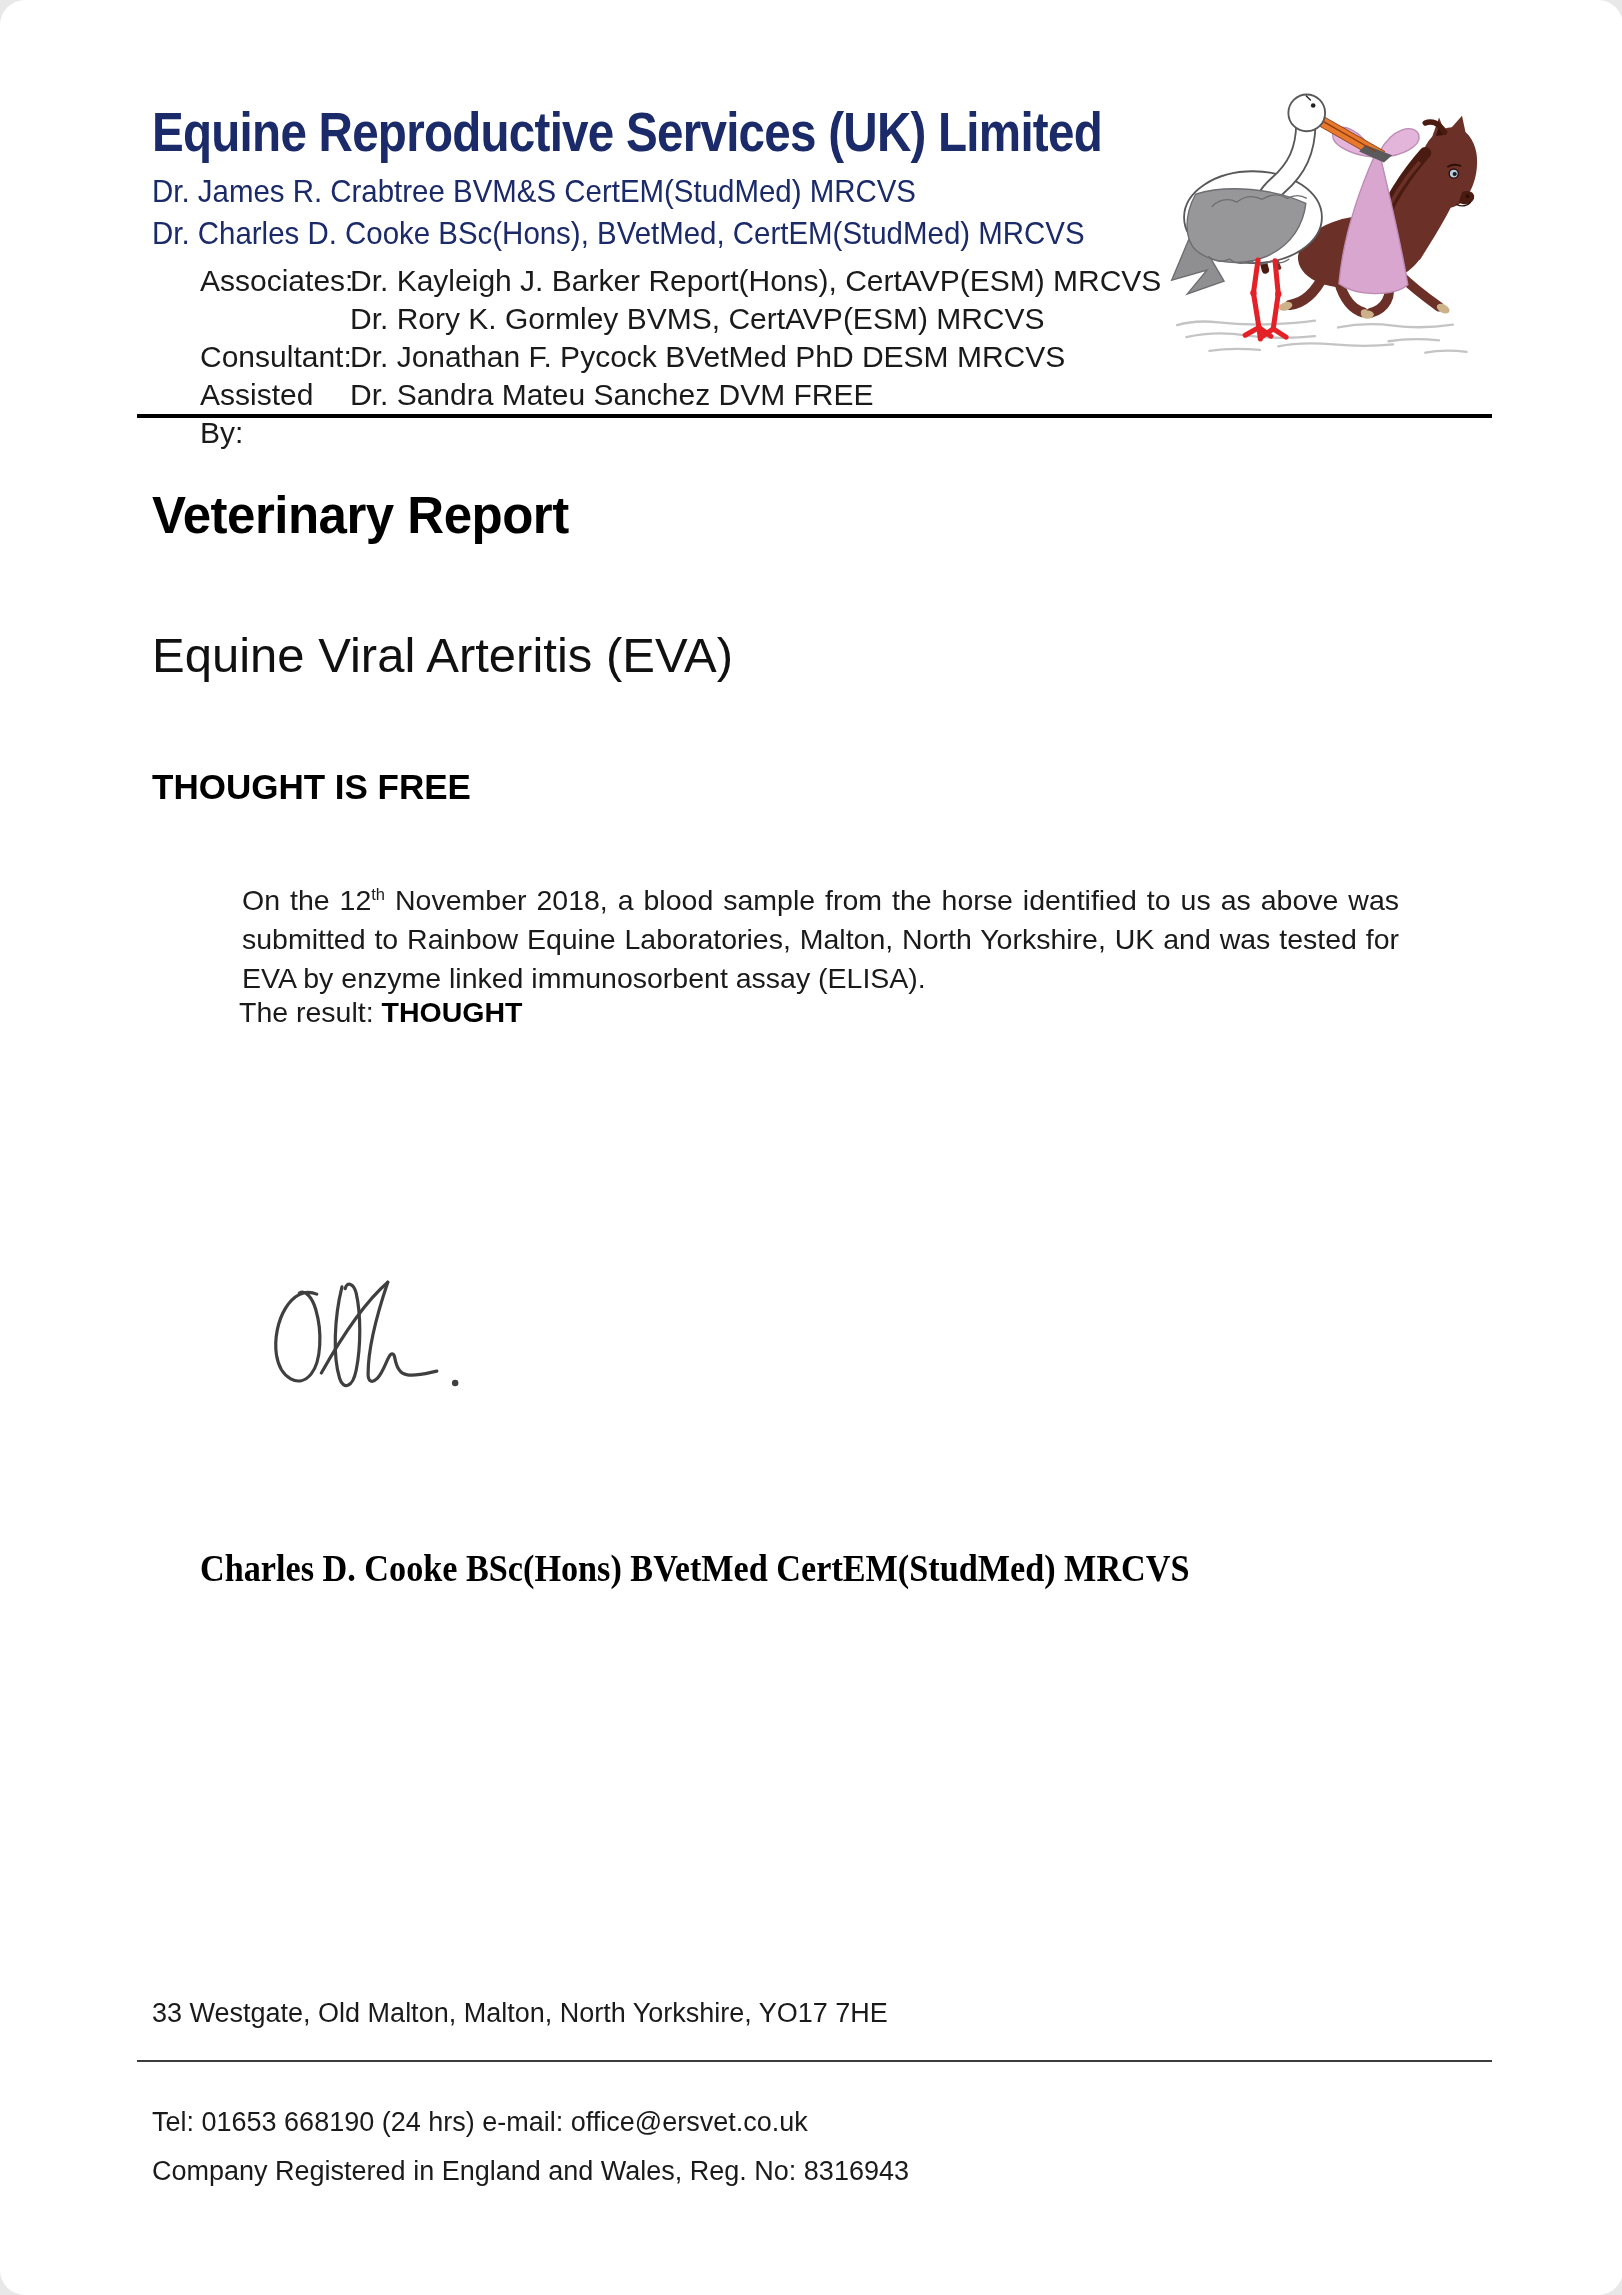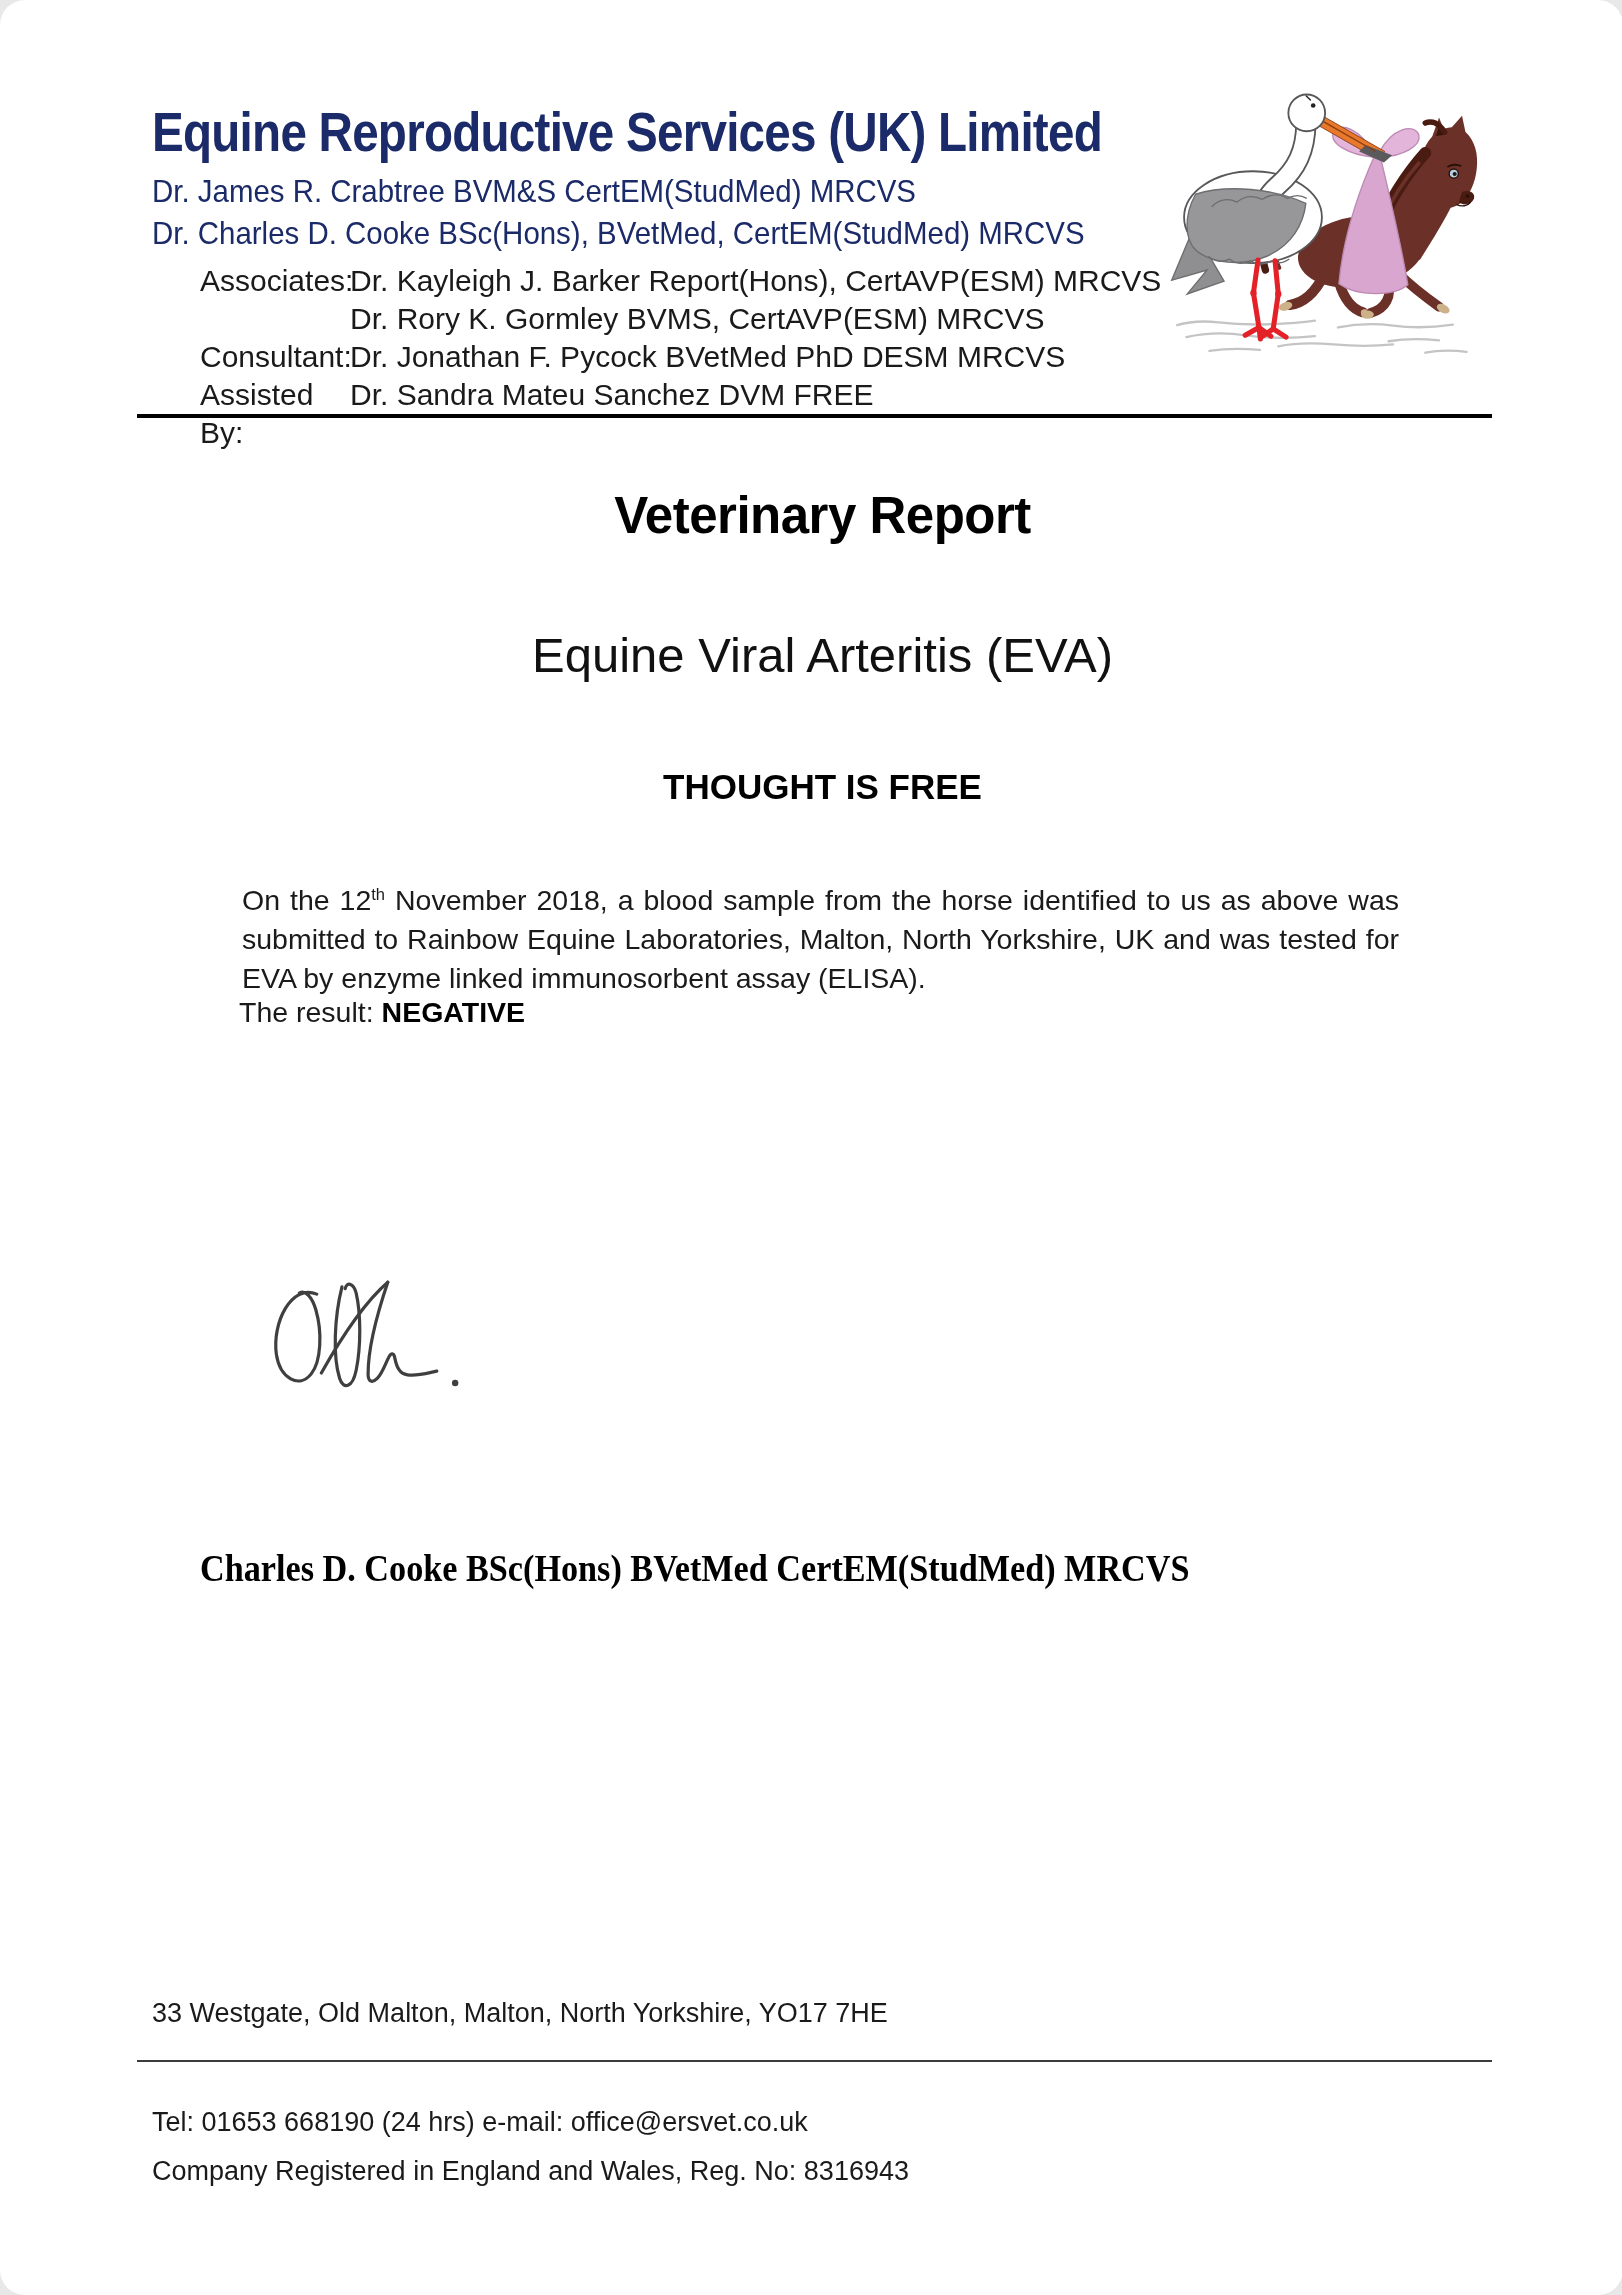--- a/index.html
+++ b/index.html
@@ -34,21 +34,21 @@
   }
   .staff-row{display:flex;height:38px;line-height:38px;}
   .staff-label{width:150px;flex:0 0 150px;}
   .rule{position:absolute;background:#000;}
   .header-rule{left:137px;top:414px;width:1355px;height:4.1px;}
   
   .logo{position:absolute;left:1168px;top:77px;width:317px;height:285px;}
   
   .centered{
     position:absolute;left:152px;width:1341px;
-    text-align:center;line-height:1;white-space:nowrap;
+    text-align:left;line-height:1;white-space:nowrap;
   }
   .report-title{top:490px;font-size:51px;font-weight:700;letter-spacing:-0.5px;color:#000;}
   .report-subject{top:631px;font-size:49px;font-weight:400;color:#111;}
   .horse-name{top:769px;font-size:35px;font-weight:700;color:#000;}
   .body-par{
     position:absolute;left:242px;top:852px;width:1157px;
     font-size:28.5px;line-height:39px;
     text-align:justify;text-align-last:left;
     color:#1a1a1a;white-space:normal;
   }
@@ -175,21 +175,21 @@
       <circle cx="240" cy="472" r="7" fill="#e32127"></circle>
     </g>
   </svg>
 
   <div class="centered report-title">Veterinary Report</div>
   <div class="centered report-subject">Equine Viral Arteritis (EVA)</div>
   <div class="centered horse-name">THOUGHT IS FREE</div>
 
   <p class="body-par"><span>On the 12</span><sup>th</sup><span> November 2018, a blood sample from the horse identified to us as above was submitted to Rainbow Equine Laboratories, Malton, North Yorkshire, UK and was tested for EVA by enzyme linked immunosorbent assay (ELISA).</span></p>
 
-  <div class="abs result-line"><span>The result: </span><b>NEGATIVE</b></div>
+  <div class="abs result-line"><span>The result: </span><b>THOUGHT</b></div>
 
   <svg class="signature" viewBox="0 0 480 330" aria-hidden="true">
     <g stroke="#3f3f3f" stroke-width="7" fill="none" stroke-linecap="round">
       <path d="M150,78 C95,55 52,140 62,210 C70,262 112,285 138,252 C160,224 162,160 148,112 C140,84 125,68 112,76"></path>
       <path d="M205,62 C188,130 185,215 200,262 C208,287 228,283 236,244 C247,190 246,120 236,76 C231,54 216,50 212,66"></path>
       <path d="M160,250 C205,170 255,95 305,52"></path>
       <path d="M305,52 C282,120 262,200 262,252 C262,268 270,274 282,262 C295,248 300,228 308,214 C312,206 318,206 320,216 C324,236 330,252 348,254 C370,257 392,250 412,246"></path>
     </g>
     <circle cx="452" cy="272" r="7" fill="#3f3f3f"></circle>
   </svg>

